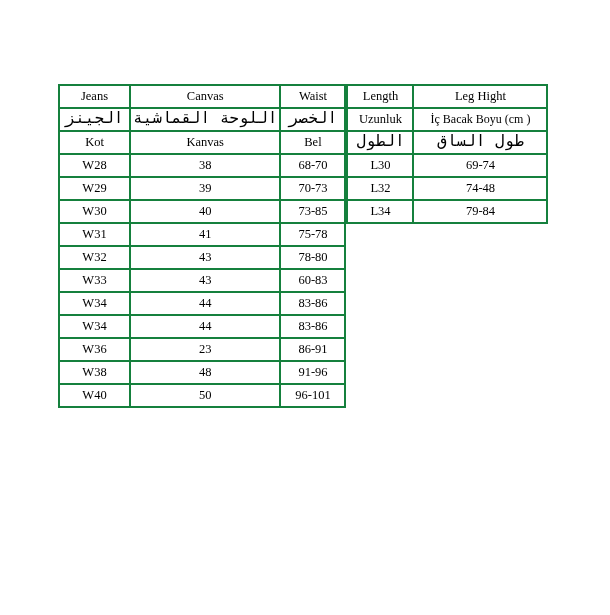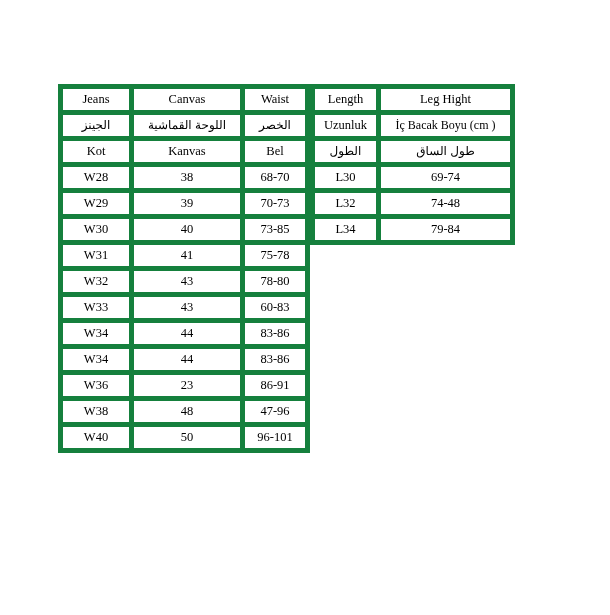--- a/index.html
+++ b/index.html
@@ -19,41 +19,41 @@
     left: 58px;
     top: 84px;
     display: flex;
     align-items: flex-start;
   }
   table {
     border-collapse: collapse;
     table-layout: fixed;
   }
   td {
-    border: 5px solid #15803d;
+    border: 2px solid #15803d;
     text-align: center;
     vertical-align: middle;
     font-size: 12.5px;
     color: #000000;
     height: 21px;
     padding: 0 2px;
     line-height: 1.15;
     white-space: nowrap;
   }
   
   .left col.c1 { width: 71px; }
   .left col.c2 { width: 111px; }
   .left col.c3 { width: 65px; }
   
   .right col.c1 { width: 66px; }
   .right col.c2 { width: 134px; }
   .rtl {
     direction: rtl;
-    font-family: Liberation Sans, sans-serif;
-    font-size: 12px;
+    font-family: Liberation Mono, monospace;
+    font-size: 16px;
   }
   .small {
     font-size: 12px;
   }
 </style>
 </head>
 <body>
 
 <div class="sheet">
 
@@ -121,21 +121,21 @@
         <td>83-86</td>
       </tr>
       <tr>
         <td>W36</td>
         <td>23</td>
         <td>86-91</td>
       </tr>
       <tr>
         <td>W38</td>
         <td>48</td>
-        <td>47-96</td>
+        <td>91-96</td>
       </tr>
       <tr>
         <td>W40</td>
         <td>50</td>
         <td>96-101</td>
       </tr>
     </tbody>
   </table>
 
   <table class="right">

